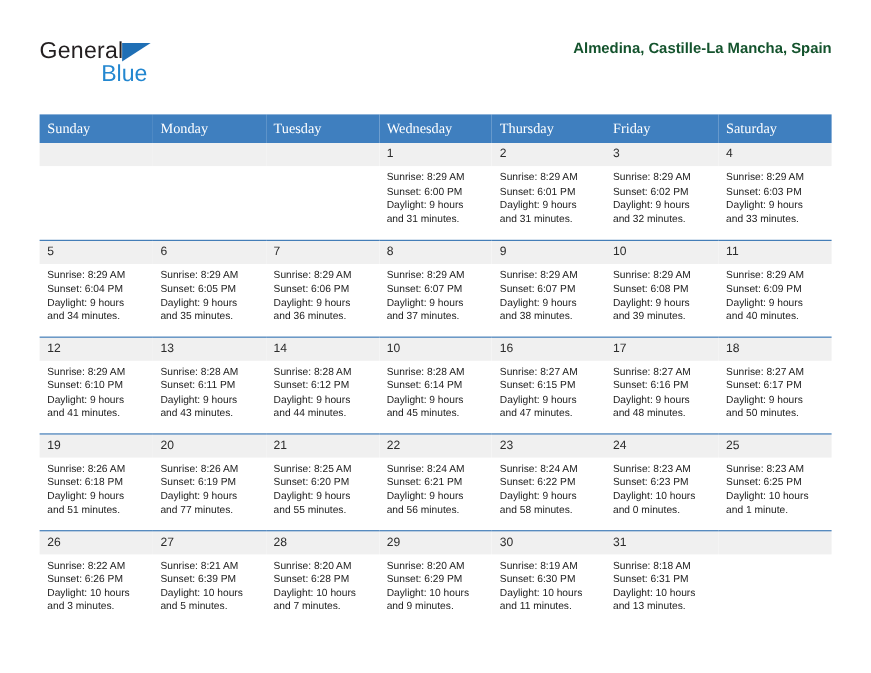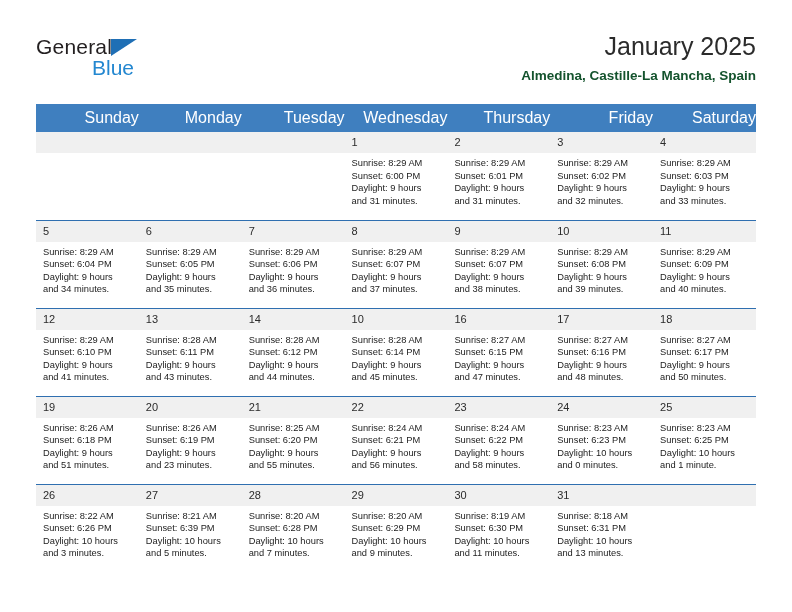--- a/index.html
+++ b/index.html
@@ -87,27 +87,28 @@
     position: absolute;
     left: 36px;
     top: 104px;
     width: 720px;
     border-collapse: collapse;
     table-layout: fixed;
   }
   .calendar th {
     background: #3f7fbf;
     color: #ffffff;
-    font-size: 16px;
+    font-size: 13px;
     font-weight: normal;
-    text-align: right;
+    text-align: left;
     padding: 5px 0 5px 7px;
     height: 21px;
     border: none;
     width: 102.85px;
+    font-family: Liberation Serif, serif;
   }
   .calendar td {
     vertical-align: top;
     padding: 0;
     height: 88px;
     border: none;
     border-top: 1px solid #2f6fb0;
     background: #ffffff;
   }
   .calendar tr.week:first-child td {
@@ -142,21 +143,20 @@
 
     <div class="logo">
       <div class="logo-line1">
         <span>General</span>
         <span class="logo-tri"></span>
       </div>
       <div class="logo-line2">Blue</div>
     </div>
 
     <div class="title-block">
-      <div class="cal-title">January 2025</div>
       <div class="cal-subtitle">Almedina, Castille-La Mancha, Spain</div>
     </div>
 
   </div>
 
   <table class="calendar">
     <thead>
       <tr>
         <th>Sunday</th>
         <th>Monday</th>
@@ -354,21 +354,21 @@
               <div>Daylight: 9 hours</div>
               <div>and 51 minutes.</div>
             </div>
           </td>
           <td>
             <span class="daynum">20</span>
             <div class="info">
               <div>Sunrise: 8:26 AM</div>
               <div>Sunset: 6:19 PM</div>
               <div>Daylight: 9 hours</div>
-              <div>and 23 minutes.</div>
+              <div>and 77 minutes.</div>
             </div>
           </td>
           <td>
             <span class="daynum">21</span>
             <div class="info">
               <div>Sunrise: 8:25 AM</div>
               <div>Sunset: 6:20 PM</div>
               <div>Daylight: 9 hours</div>
               <div>and 55 minutes.</div>
             </div>

